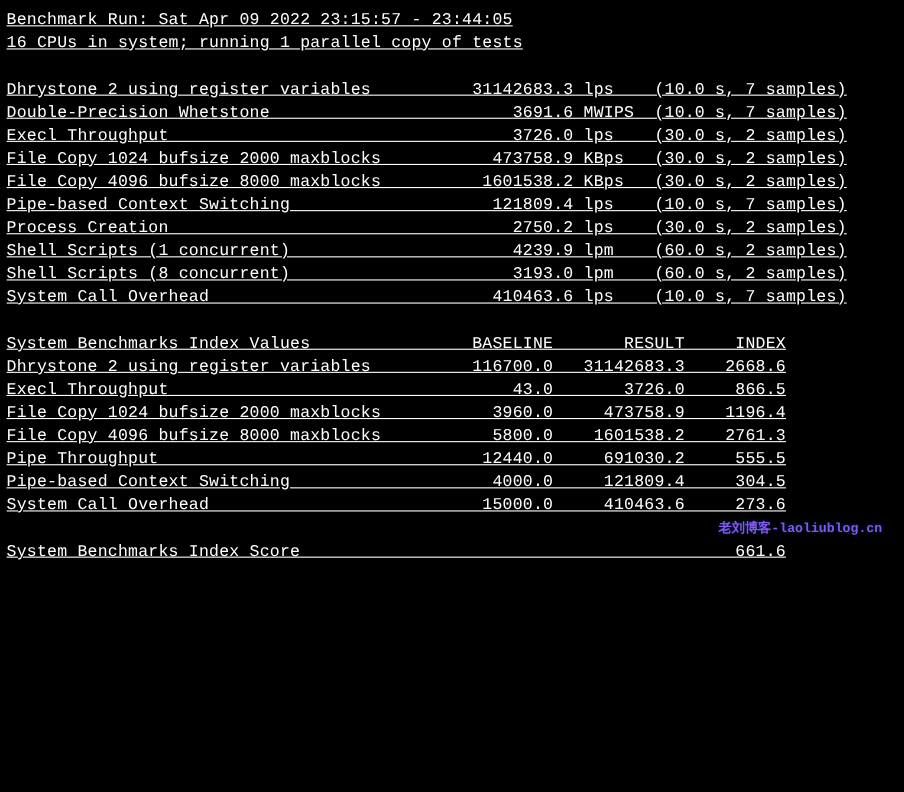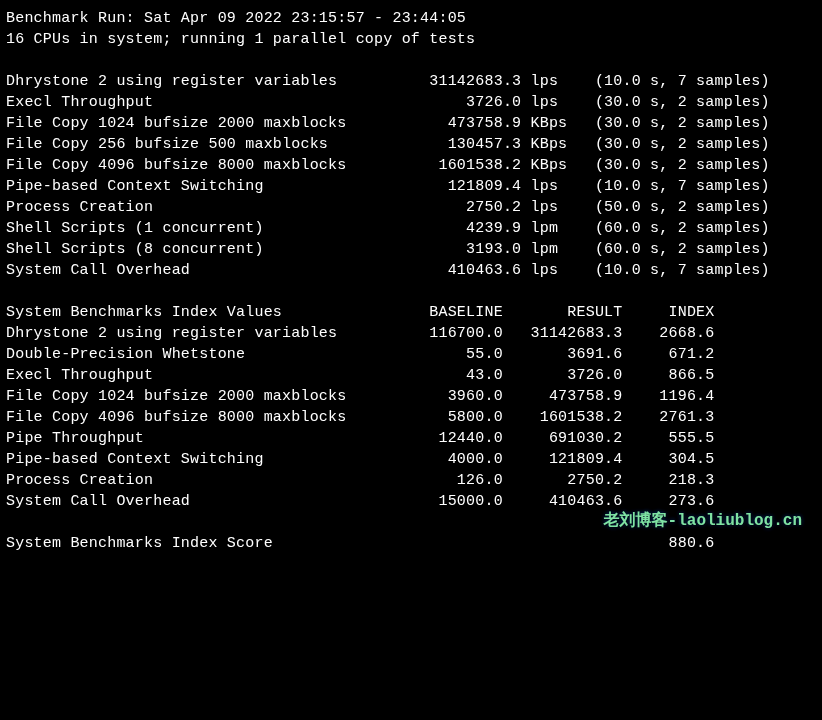--- a/index.html
+++ b/index.html
@@ -13,68 +13,67 @@
       font-family: 'Courier New', Consolas, monospace;
       font-size: 15px;
       line-height: 1.4;
       padding: 8px 6px;
       width: 822px;
       position: relative;
       letter-spacing: 0.2px;
     }
     .line {
       white-space: pre;
+      text-decoration: underline;
     }
     .spacer {
       height: 21px;
     }
     .watermark {
       position: absolute;
       bottom: 30px;
       right: 20px;
-      color: #86efac;
+      color: #8b5cf6;
       font-weight: bold;
-      font-size: 16px;
+      font-size: 12px;
       text-shadow: 1px 1px 2px rgba(0,0,0,0.8), 0 0 4px rgba(0,80,200,0.7);
       letter-spacing: 0px;
       opacity: 0.95;
     }
   </style>
 </head>
 <body>
 
 <div class="line">Benchmark Run: Sat Apr 09 2022 23:15:57 - 23:44:05</div>
 <div class="line">16 CPUs in system; running 1 parallel copy of tests</div>
 <div class="spacer"></div>
 
 <div id="results-block">
     <div class="line">Dhrystone 2 using register variables          31142683.3 lps    (10.0 s, 7 samples)</div>
+    <div class="line">Double-Precision Whetstone                        3691.6 MWIPS  (10.0 s, 7 samples)</div>
     <div class="line">Execl Throughput                                  3726.0 lps    (30.0 s, 2 samples)</div>
     <div class="line">File Copy 1024 bufsize 2000 maxblocks           473758.9 KBps   (30.0 s, 2 samples)</div>
-    <div class="line">File Copy 256 bufsize 500 maxblocks             130457.3 KBps   (30.0 s, 2 samples)</div>
     <div class="line">File Copy 4096 bufsize 8000 maxblocks          1601538.2 KBps   (30.0 s, 2 samples)</div>
     <div class="line">Pipe-based Context Switching                    121809.4 lps    (10.0 s, 7 samples)</div>
-    <div class="line">Process Creation                                  2750.2 lps    (50.0 s, 2 samples)</div>
+    <div class="line">Process Creation                                  2750.2 lps    (30.0 s, 2 samples)</div>
     <div class="line">Shell Scripts (1 concurrent)                      4239.9 lpm    (60.0 s, 2 samples)</div>
     <div class="line">Shell Scripts (8 concurrent)                      3193.0 lpm    (60.0 s, 2 samples)</div>
     <div class="line">System Call Overhead                            410463.6 lps    (10.0 s, 7 samples)</div>
   </div>
 
 <div class="spacer"></div>
 
 <div id="index-header-line" class="line">System Benchmarks Index Values                BASELINE       RESULT     INDEX</div>
 <div id="index-block">
     <div class="line">Dhrystone 2 using register variables          116700.0   31142683.3    2668.6</div>
-    <div class="line">Double-Precision Whetstone                        55.0       3691.6     671.2</div>
     <div class="line">Execl Throughput                                  43.0       3726.0     866.5</div>
     <div class="line">File Copy 1024 bufsize 2000 maxblocks           3960.0     473758.9    1196.4</div>
     <div class="line">File Copy 4096 bufsize 8000 maxblocks           5800.0    1601538.2    2761.3</div>
     <div class="line">Pipe Throughput                                12440.0     691030.2     555.5</div>
     <div class="line">Pipe-based Context Switching                    4000.0     121809.4     304.5</div>
-    <div class="line">Process Creation                                 126.0       2750.2     218.3</div>
     <div class="line">System Call Overhead                           15000.0     410463.6     273.6</div>
   </div>
 
 <div class="spacer"></div>
 
-<div id="score-line" class="line">System Benchmarks Index Score                                           880.6</div>
+<div id="score-line" class="line">System Benchmarks Index Score                                           661.6</div>
 
 <div class="watermark">老刘博客-laoliublog.cn</div>
 
 </body></html>

